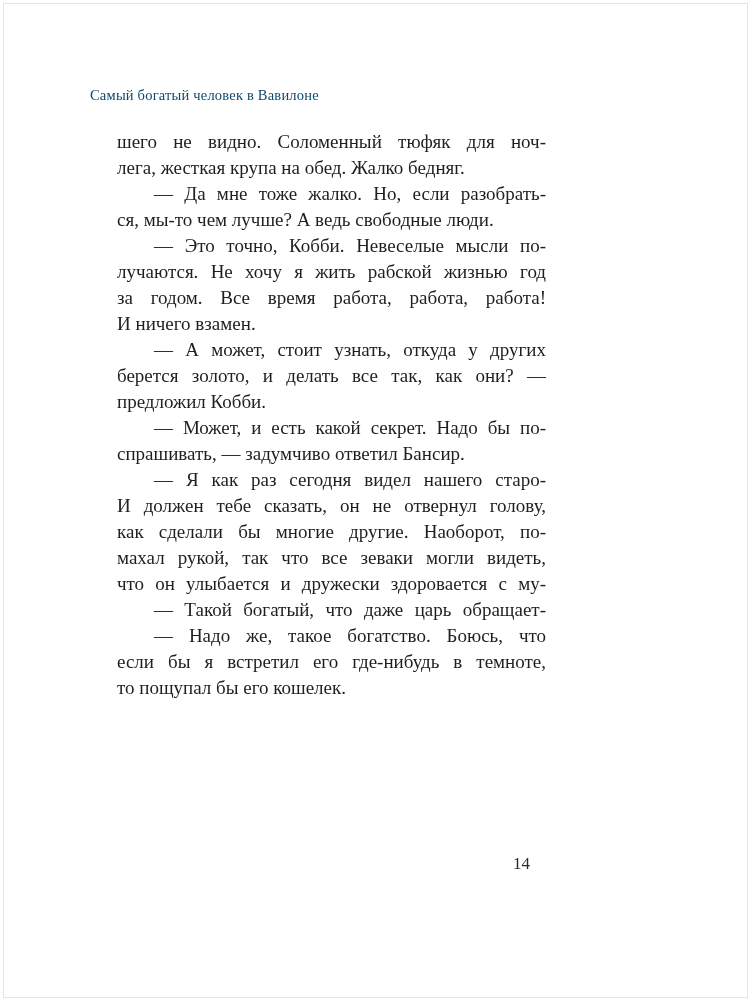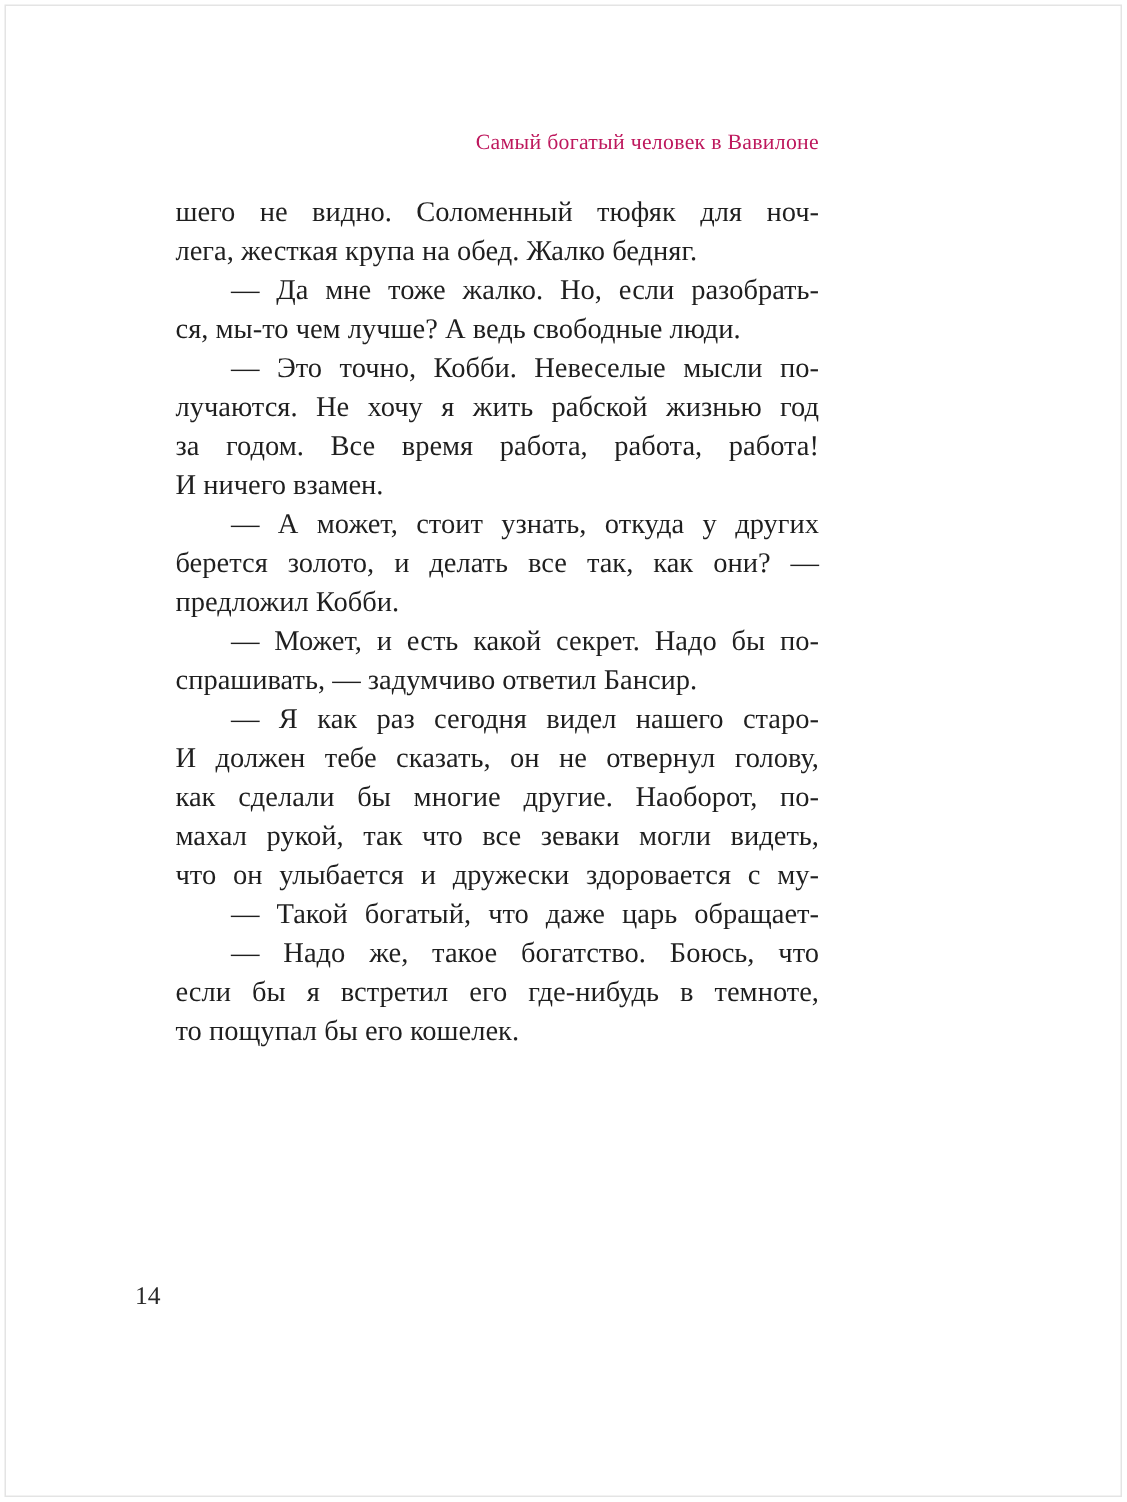--- a/index.html
+++ b/index.html
@@ -20,23 +20,23 @@
     position: absolute;
     inset: 3px;
     border: 1px solid #e4e4e4;
     pointer-events: none;
   }
   .running-title {
     position: absolute;
     top: 87px;
     left: 90px;
     width: 456px;
-    text-align: right;
+    text-align: left;
     font-size: 14.5px;
-    color: #be185d;
+    color: #0c4a6e;
     letter-spacing: 0.2px;
   }
   .text-body {
     position: absolute;
     top: 129px;
     left: 90px;
     width: 456px;
     font-size: 19px;
     line-height: 26px;
   }
@@ -50,23 +50,23 @@
   }
   .line.last {
     text-align-last: left;
   }
   .paragraph.indent .line.first {
     padding-left: 37px;
   }
   .page-number {
     position: absolute;
     top: 854px;
-    left: 90px;
+    left: 74px;
     width: 456px;
-    text-align: left;
+    text-align: right;
     font-size: 17px;
     color: #2a2a2a;
   }
 </style>
 </head>
 <body>
 
 <div class="page">
   <div class="scan-frame"></div>
 

